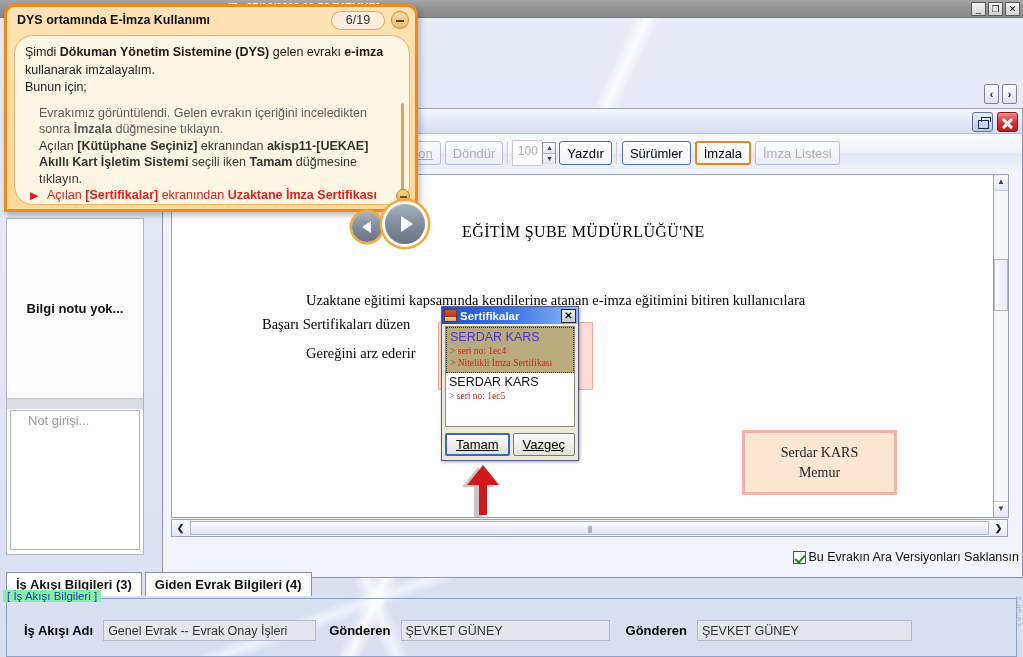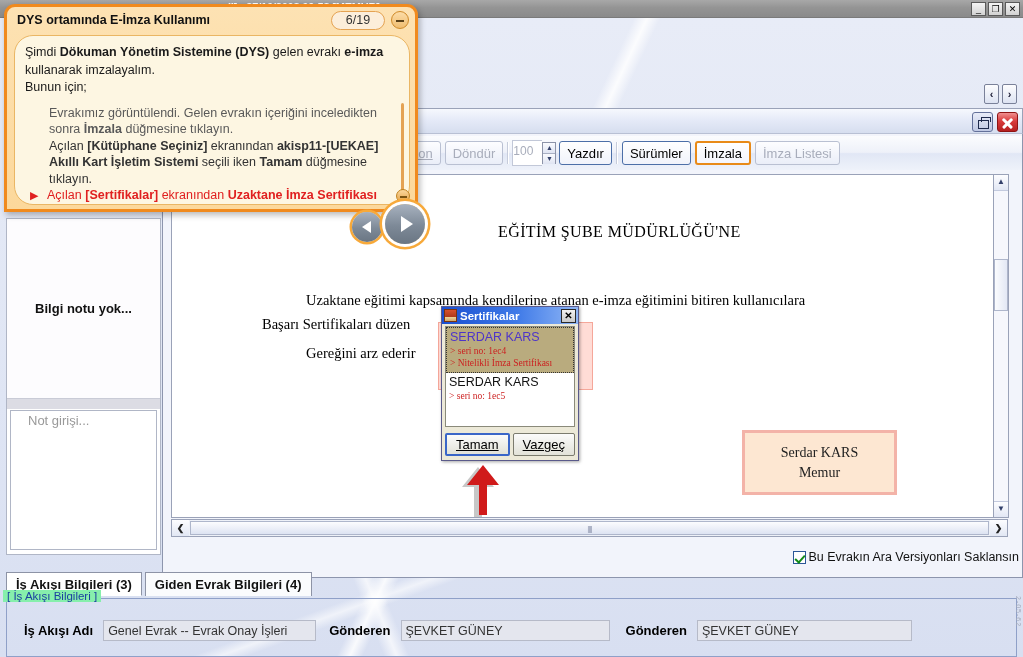--- a/index.html
+++ b/index.html
@@ -145,21 +145,21 @@
   .tb-sep {
     width: 2px; height: 22px; margin: 0 2px;
     border-left: 1px solid #c6ccdb; border-right: 1px solid #ffffff;
   }
   .tb-spin {
     display: flex; align-items: center; margin: 0 1px;
   }
   .tb-spin-val {
     width: 30px; height: 26px; border: 1px solid #c2c8d8; border-right: none;
     background: #fff; font-size: 12px; color: #a8adbb;
-    line-height: 20px;
+    text-align: center; line-height: 20px;
   }
   .tb-spin-arrows {
     width: 14px; height: 22px; display: flex; flex-direction: column;
     border: 1px solid #8c93a8;
   }
   .tb-spin-arrows div {
     flex: 1; background: linear-gradient(to bottom,#fafbfe,#dfe4f2);
     font-size: 7px; text-align: center; line-height: 10px; color: #33406a;
     cursor: pointer;
   }
@@ -168,21 +168,21 @@
   
   .doc-viewport {
     position: absolute; left: 171px; top: 174px;
     width: 837px; height: 344px;
     background: #ffffff;
     border: 1px solid #9aa2b8;
     overflow: hidden;
   }
   .page-text { position: absolute; font-family: "Liberation Serif", serif; color: #000; }
   .page-title {
-    top: 48px; left: 290px; font-size: 16px; letter-spacing: .4px; margin-left: 36px;
+    top: 48px; left: 290px; font-size: 16px; letter-spacing: .4px;
   }
   .para1 { top: 117px; left: 134px; font-size: 14.5px; white-space: nowrap; }
   .para2 { top: 141px; left: 90px;  font-size: 14.5px; white-space: nowrap; }
   .para3 { top: 170px; left: 134px; font-size: 14.5px; white-space: nowrap; }
 
   .sig-box {
     position: absolute; left: 570px; top: 255px;
     width: 155px; height: 65px;
     background: #fde7d2;
     border: 3px solid #f3b3a8;
@@ -232,21 +232,21 @@
   }
   .hs-thumb::after {
     content: "||||"; position: absolute; left: 50%; top: 50%;
     transform: translate(-50%,-50%); font-size: 8px; color: #8e96ae;
     letter-spacing: -1px;
   }
 
   
   .note-panel {
     position: absolute; left: 6px; top: 218px;
-    width: 155px; height: 337px;
+    width: 138px; height: 337px;
     background: #ffffff;
     border: 1px solid #b0b6c6;
   }
   .note-top {
     height: 179px; background: #fdfcfe;
     display: flex; align-items: center; justify-content: center;
   }
   .note-top span {
     font-size: 13px; font-weight: bold; color: #111;
   }
@@ -297,21 +297,21 @@
     width: 396px; height: 170px;
     background: #fdf6e2;
     border: 1px solid #eab664;
     border-radius: 19px;
     padding: 8px 22px 6px 10px;
     font-size: 12.5px; color: #1a1a1a; line-height: 16.5px;
     overflow: hidden;
   }
   .callout-body b { font-weight: bold; }
   .c-line { margin: 0 0 1px 0; }
-  .c-indent { margin-left: 24px; color: #595959; }
+  .c-indent { margin-left: 14px; color: #595959; }
   .c-indent.bolded { color: #333; }
   .c-red { color: #e02020; margin-left: 22px; position: relative; }
   .c-red b { color: #e02020; }
   .c-red::before {
     content: "\25B6"; position: absolute; left: -17px; top: 0;
     color: #e02020; font-size: 11px;
   }
   .callout-scroll {
     position: absolute; right: 6px; top: 96px;
     width: 13px; height: 112px;

